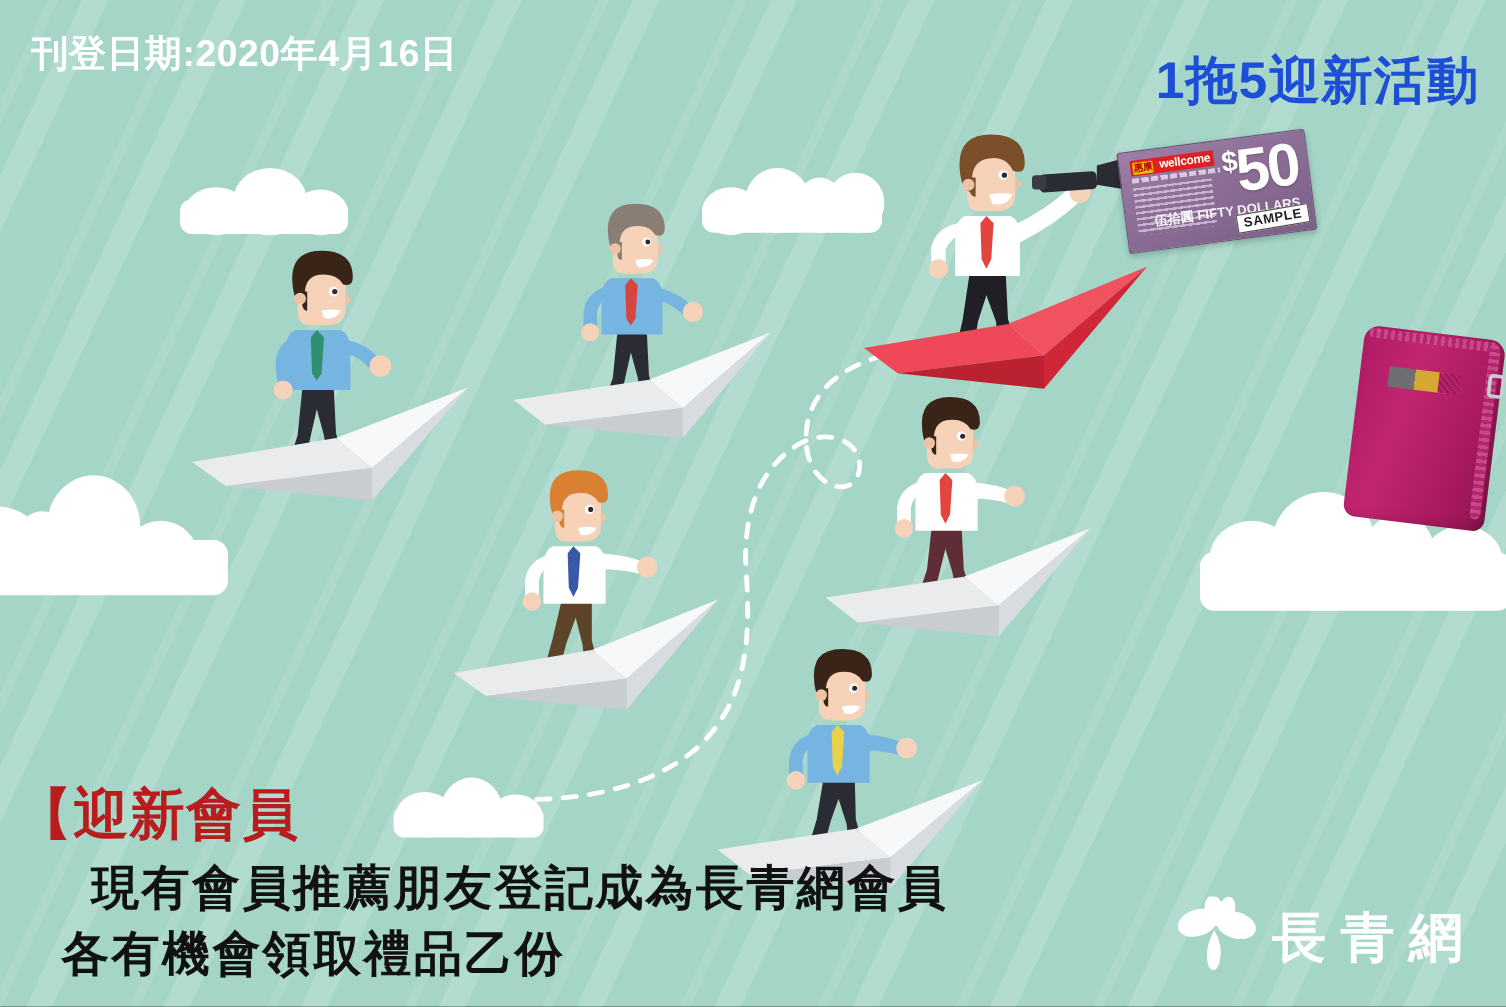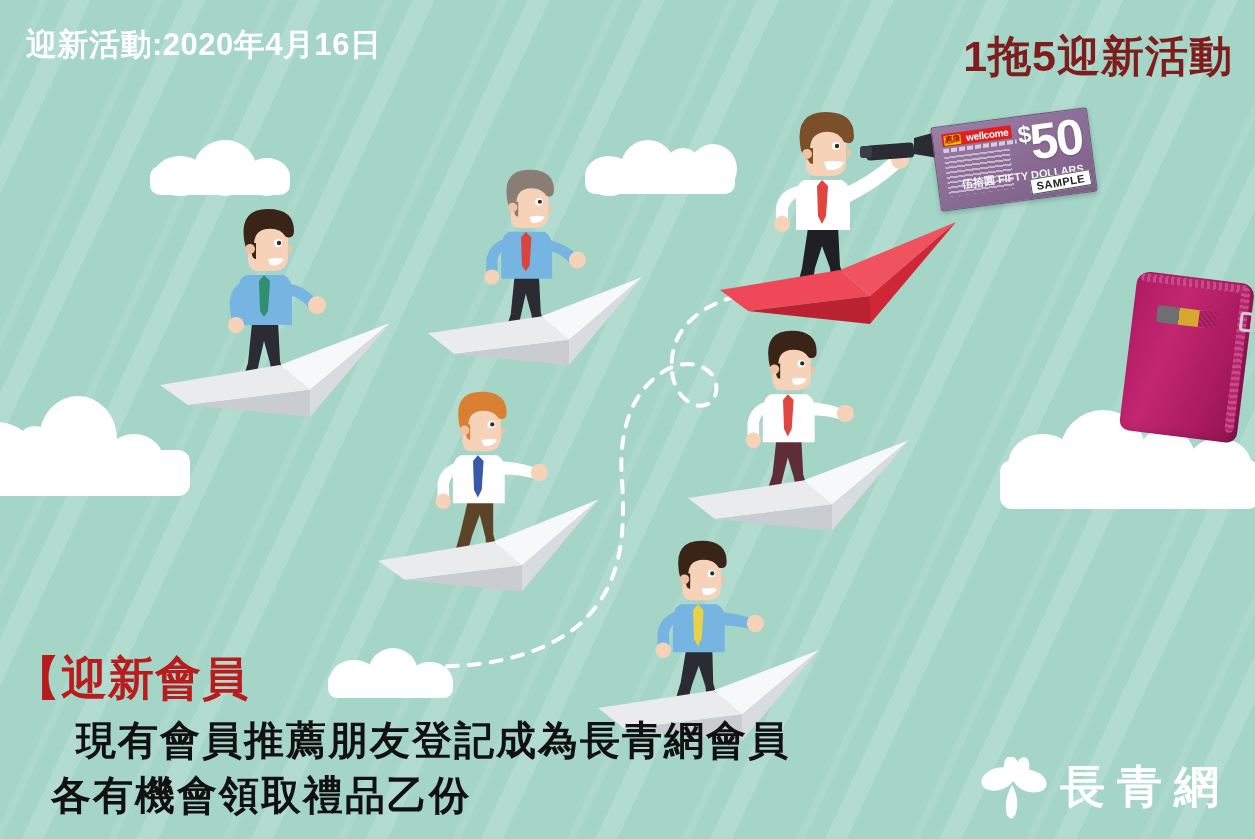--- a/index.html
+++ b/index.html
@@ -32,39 +32,39 @@
   .cloud .base{position:absolute;background:#fff;border-radius:14px;}
   .cloud .puff{position:absolute;background:#fff;border-radius:50%;}
 
   
   .date-text{
     position:absolute;left:26px;top:24px;
     color:#ffffff;font-size:31px;font-weight:bold;
     letter-spacing:0.5px;white-space:nowrap;
   }
   .main-title{
-    position:absolute;right:22px;top:28px;
-    color:#7f1d1d;font-size:43px;font-weight:bold;
+    position:absolute;right:22px;top:39px;
+    color:#1d4ed8;font-size:43px;font-weight:bold;
     letter-spacing:1px;white-space:nowrap;
   }
   .headline{
     position:absolute;left:14px;top:655px;
     color:#b91c1c;font-size:46px;font-weight:bold;
     letter-spacing:1px;white-space:nowrap;line-height:1;
   }
   .body-line{
     position:absolute;left:28px;
     color:#111111;font-size:40px;font-weight:bold;
     letter-spacing:2px;white-space:nowrap;line-height:1;
   }
   .body-line.l1{top:720px;margin-left:48px;}
   .body-line.l2{top:775px;margin-left:23px;}
 
   
-  .brand{position:absolute;right:24px;bottom:12px;display:flex;gap:8px;}
+  .brand{position:absolute;right:24px;bottom:22px;display:flex;align-items:center;gap:8px;}
   .brand-name{
     color:#ffffff;font-size:45px;font-weight:bold;letter-spacing:12px;
     white-space:nowrap;
   }
   .brand-mark{width:76px;height:70px;position:relative;}
 
   
   .coupon{
     position:absolute;left:935px;top:117px;width:158px;height:85px;
     transform:rotate(-7.5deg);
@@ -421,21 +421,21 @@
   </div>
 
   <div class="bag">
     <div class="body"></div>
     <div class="zip-top"></div>
     <div class="zip"></div>
     <div class="pull"></div>
     <div class="tab"></div>
   </div>
 
-  <div class="date-text">迎新活動:2020年4月16日</div>
+  <div class="date-text">刊登日期:2020年4月16日</div>
   <div class="main-title">1拖5迎新活動</div>
 
   <div class="headline">【迎新會員</div>
   <div class="body-line l1">現有會員推薦朋友登記成為長青網會員</div>
   <div class="body-line l2">各有機會領取禮品乙份</div>
 
   <div class="brand">
     <div class="brand-mark">
       <svg width="76" height="70" viewBox="0 0 76 70">
         <ellipse cx="22" cy="22" rx="17" ry="11" fill="#ffffff" transform="rotate(-18 22 22)"></ellipse>

